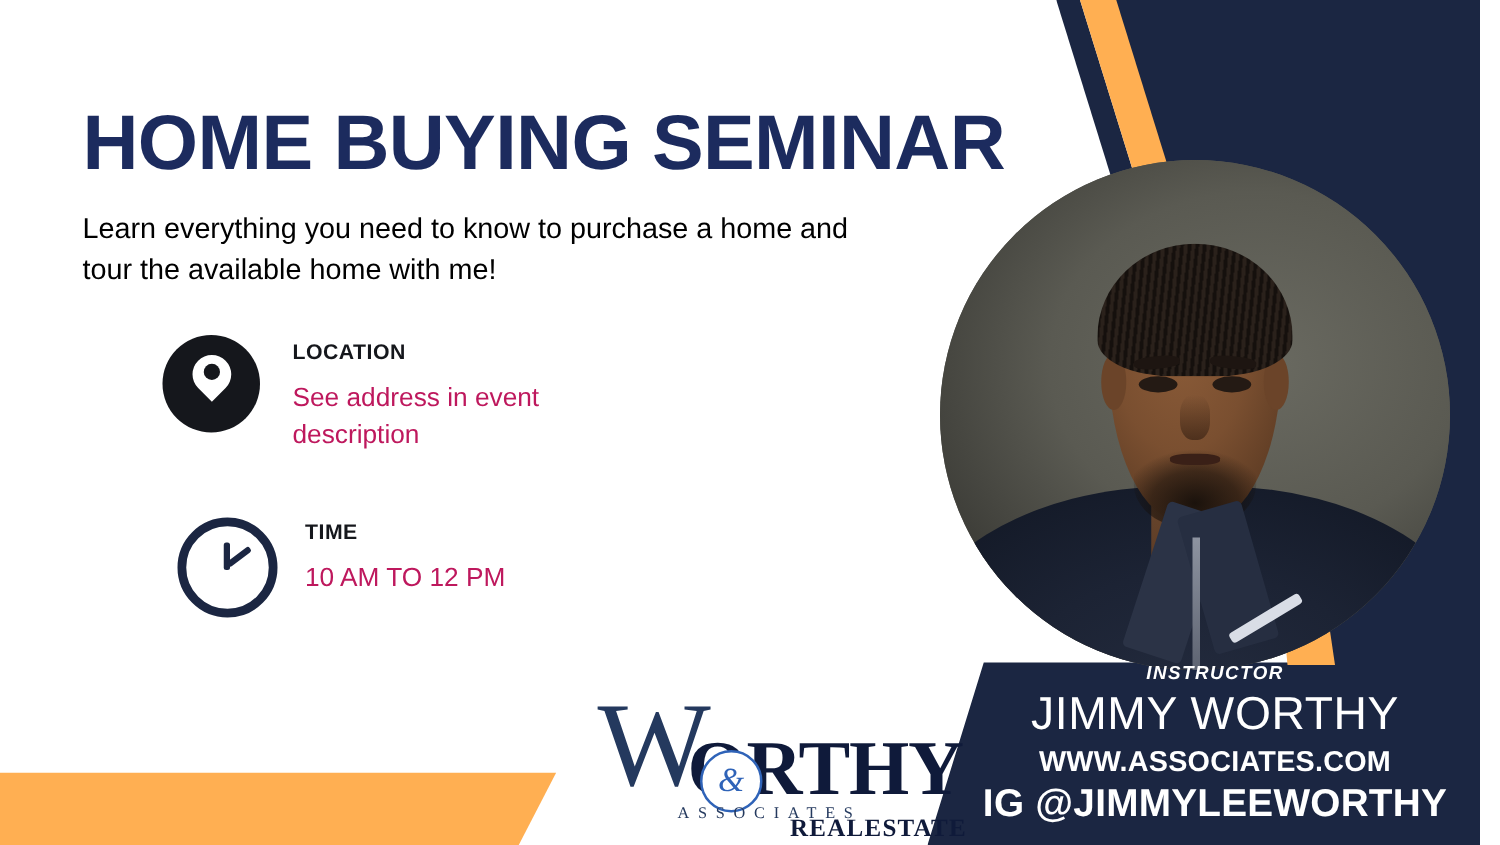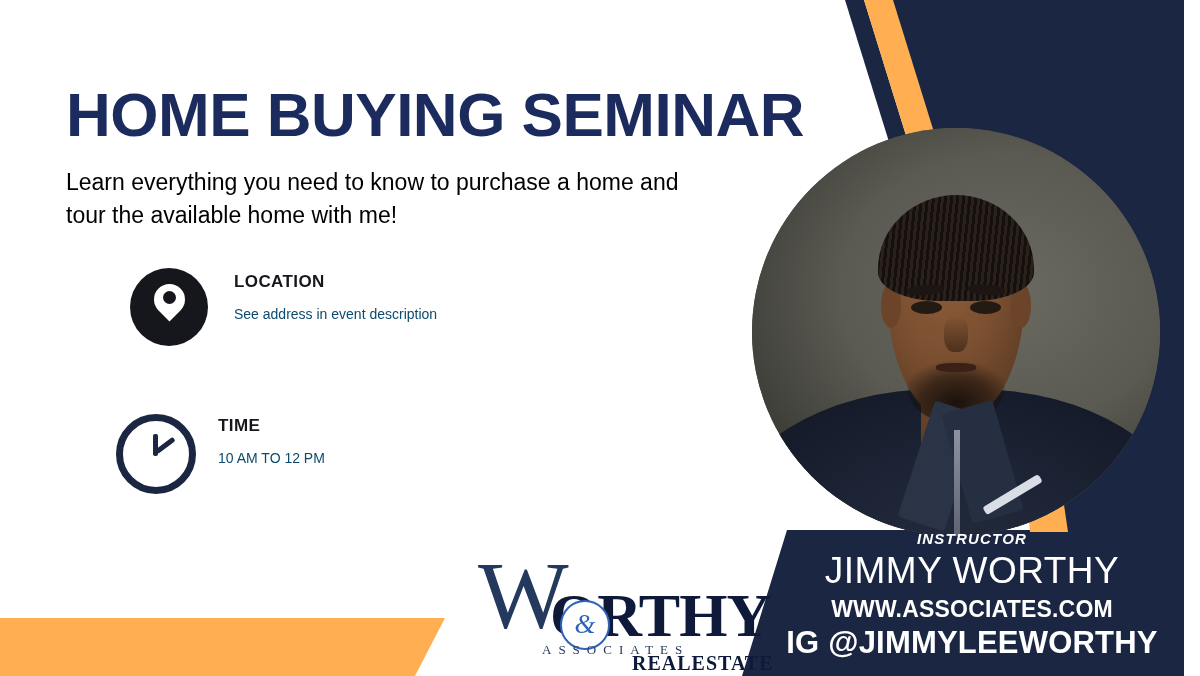--- a/index.html
+++ b/index.html
@@ -130,30 +130,30 @@
     white-space:nowrap;
   }
   #subtitle{
     position:absolute; left:66px; top:166px; width:620px;
     font-size:23px; line-height:1.42;
     color:#000000;
   }
 
   .info-row{position:absolute; display:flex; align-items:flex-start;}
   #row-location{left:130px; top:268px;}
-  #row-time{left:114px; top:412px;justify-content:flex-end;}
+  #row-time{left:140px; top:412px;justify-content:flex-end;}
 
   .info-icon{width:78px; height:78px; flex:0 0 78px; position:relative;}
   .info-text{margin-left:26px; padding-top:4px;}
   .info-label{
     font-size:17px; font-weight:bold; letter-spacing:.4px;
     color:#15171c; margin-bottom:13px;
   }
   .info-value{
-    font-size:14px; line-height:1.38; color:#0c4a6e; max-width:270px;
+    font-size:21px; line-height:1.38; color:#be185d; max-width:270px;
   }
 
   
   .pin-circle{
     position:absolute; inset:0; border-radius:50%; background:#15171c;
   }
   .pin-body{
     position:absolute; left:50%; top:20%; width:31px; height:31px;
     margin-left:-15.5px; background:#fff; border-radius:50% 50% 50% 0;
     transform:rotate(-45deg);

